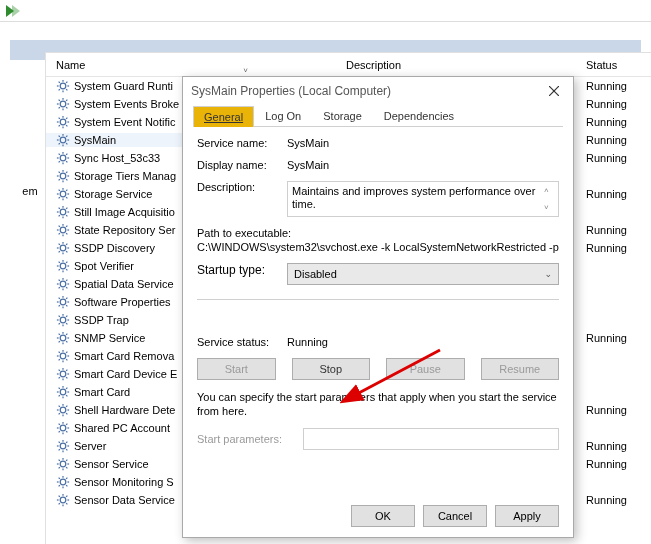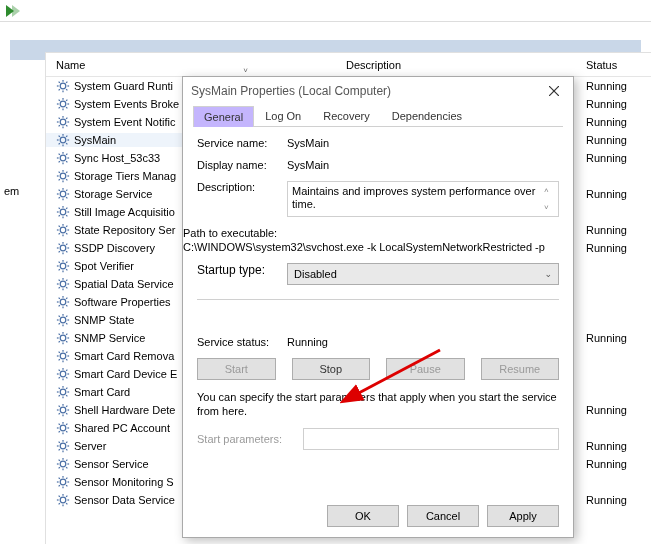--- a/index.html
+++ b/index.html
@@ -1,62 +1,62 @@
 <!DOCTYPE html>
 <html><head>
 <meta charset="utf-8">
 <style>
   * { box-sizing: border-box; font-family: "Segoe UI", Tahoma, sans-serif; }
   body { margin: 0; width: 651px; height: 544px; background: #fff; overflow: hidden; font-size: 12px; color: #000; }
   .topbar { height: 22px; border-bottom: 1px solid #ddd; display:flex; align-items:center; padding:0 6px; }
   .play-icon svg { display:block; }
   .blueband { position:absolute; top:40px; left:10px; right:10px; height:20px; background:#c9d7e8; }
   .whitebox { position:absolute; top:52px; left:45px; right:0; bottom:0; background:#fff; border-left:1px solid #e0e0e0; border-top:1px solid #e0e0e0; }
-  .left-label { position:absolute; top:185px; left:4px; width:40px; text-align:left; padding-right:4px; font-size:11px; color:#000; }
+  .left-label { position:absolute; top:185px; left:12px; width:40px; text-align:center; padding-right:4px; font-size:11px; color:#000; }
   .list-header { display:flex; height:24px; align-items:center; border-bottom:1px solid #e5e5e5; font-size:11px; }
   .col-name { width:290px; padding-left:10px; position:relative; }
   .col-desc { width:240px; padding-left:10px; }
   .col-status { flex:1; padding-left:10px; }
   .sortglyph { position:absolute; right:88px; top:7px; font-size:8px; color:#666; }
   .rows { }
   .row { display:flex; height:18px; align-items:center; font-size:11px; }
   .row .c-name { width:290px; display:flex; align-items:center; gap:4px; padding-left:10px; white-space:nowrap; overflow:hidden; }
   .row .c-desc { width:240px; }
   .row .c-status { flex:1; padding-left:10px; }
   .row.selected .c-name { background:#eef4fb; }
   .gear { display:inline-flex; }
   .gear svg { width:14px; height:14px; }
   
   .dialog { position:absolute; left:182px; top:76px; width:392px; height:462px; background:#fff; border:1px solid #a9a9a9; box-shadow:3px 3px 10px rgba(0,0,0,.25); }
   .dlg-title { height:28px; display:flex; align-items:center; justify-content:space-between; padding:0 8px; color:#555; font-size:12px; }
   .dlg-close { width:22px; height:22px; display:flex; align-items:center; justify-content:center; }
   .dlg-close svg { width:10px; height:10px; }
   .tabs { display:flex; border-bottom:1px solid #d0d0d0; margin:0 10px; font-size:11px; }
   .tab { padding:4px 10px; border:1px solid transparent; border-bottom:none; color:#333; }
-  .tab.active { border-color:#d0d0d0; background:#c4b5fd; position:relative; top:1px; }
+  .tab.active { border-color:#d0d0d0; background:#eab308; position:relative; top:1px;text-decoration:underline; }
   .form { padding:10px 14px 0 14px; font-size:11px; color:#000; }
   .frow { display:flex; margin-bottom:10px; }
   .flab { width:90px; }
   .fval { flex:1; }
   .desc-box { position:relative; flex:1; border:1px solid #cfcfcf; padding:3px 18px 3px 4px; height:36px; line-height:13px; }
   .desc-scroll { position:absolute; right:2px; top:2px; bottom:2px; width:12px; display:flex; flex-direction:column; justify-content:space-between; color:#888; font-size:8px; }
-  .path { font-size:11px; margin:0 14px 10px 0; }
+  .path { font-size:11px; margin:0 14px 10px 14px; }
   .select { flex:1; height:22px; border:1px solid #adadad; background:#e9e9e9; display:flex; align-items:center; justify-content:space-between; padding:0 6px; font-size:11px; }
   .select .chev { font-size:9px; color:#555; }
   .hr { border-top:1px solid #d0d0d0; margin:14px 14px 10px 14px; }
   .status-row { padding:0 14px; font-size:11px; display:flex;margin-top:36px; }
   .btnrow { display:flex; gap:16px; padding:10px 14px 0 14px; }
   .wbtn { flex:1; height:22px; border:1px solid #adadad; background:#e1e1e1; display:flex; align-items:center; justify-content:center; font-size:11px; color:#333; }
   .wbtn.disabled { color:#9a9a9a; }
   .note { padding:10px 14px 0 14px; font-size:11px; line-height:14px; }
   .sp-row { display:flex; align-items:center; padding:10px 14px 0 14px; gap:8px; }
   .sp-row .lab { width:98px; color:#9a9a9a; font-size:11px; }
   .sp-row .inp { flex:1; height:22px; border:1px solid #cfcfcf; background:#fff; }
   .dlg-footer { position:absolute; bottom:10px; right:14px; display:flex; gap:8px; }
-  .fbtn { width:72px; height:22px; border:1px solid #adadad; background:#e1e1e1; display:flex; align-items:center; justify-content:center; font-size:11px;margin-top:9px; }
+  .fbtn { width:64px; height:22px; border:1px solid #adadad; background:#e1e1e1; display:flex; align-items:center; justify-content:center; font-size:11px;margin-top:9px; }
   .arrow { position:absolute; left:340px; top:340px; pointer-events:none; }
 </style>
 </head>
 <body>
 
 <div class="topbar">
   <span class="play-icon">
     <svg width="14" height="12" viewBox="0 0 14 12">
         <polygon points="0,0 8,6 0,12" fill="#2e8b2e"></polygon>
         <polygon points="6,0 14,6 6,12" fill="#2e8b2e" opacity=".4"></polygon>
@@ -370,21 +370,21 @@
                 <line x1="8" y1="13" x2="8" y2="15"></line>
                 <line x1="1" y1="8" x2="3" y2="8"></line>
                 <line x1="13" y1="8" x2="15" y2="8"></line>
                 <line x1="3" y1="3" x2="4.4" y2="4.4"></line>
                 <line x1="11.6" y1="11.6" x2="13" y2="13"></line>
                 <line x1="3" y1="13" x2="4.4" y2="11.6"></line>
                 <line x1="11.6" y1="4.4" x2="13" y2="3"></line>
               </g>
             </svg>
           </span>
-          <span>SNMP State</span>
+          <span>SSDP Trap</span>
         </div>
         <div class="c-desc"></div>
         <div class="c-status"></div>
       </div>
       <div class="row">
         <div class="c-name">
           <span class="gear">
             <svg viewBox="0 0 16 16">
               <circle cx="8" cy="8" r="3.2" fill="none" stroke="#4a6fa5" stroke-width="1.4"></circle>
               <g stroke="#4a6fa5" stroke-width="1.4">
@@ -611,21 +611,21 @@
     <span class="dlg-close">
       <svg viewBox="0 0 10 10">
           <line x1="0" y1="0" x2="10" y2="10" stroke="#333" stroke-width="1.2"></line>
           <line x1="10" y1="0" x2="0" y2="10" stroke="#333" stroke-width="1.2"></line>
         </svg>
     </span>
   </div>
   <div class="tabs">
     <div class="tab active">General</div>
     <div class="tab">Log On</div>
-    <div class="tab">Recovery</div>
+    <div class="tab">Storage</div>
     <div class="tab">Dependencies</div>
   </div>
   <div class="form">
     <div class="frow">
       <div class="flab">Service name:</div>
       <div class="fval">SysMain</div>
     </div>
     <div class="frow">
       <div class="flab">Display name:</div>
       <div class="fval">SysMain</div>

